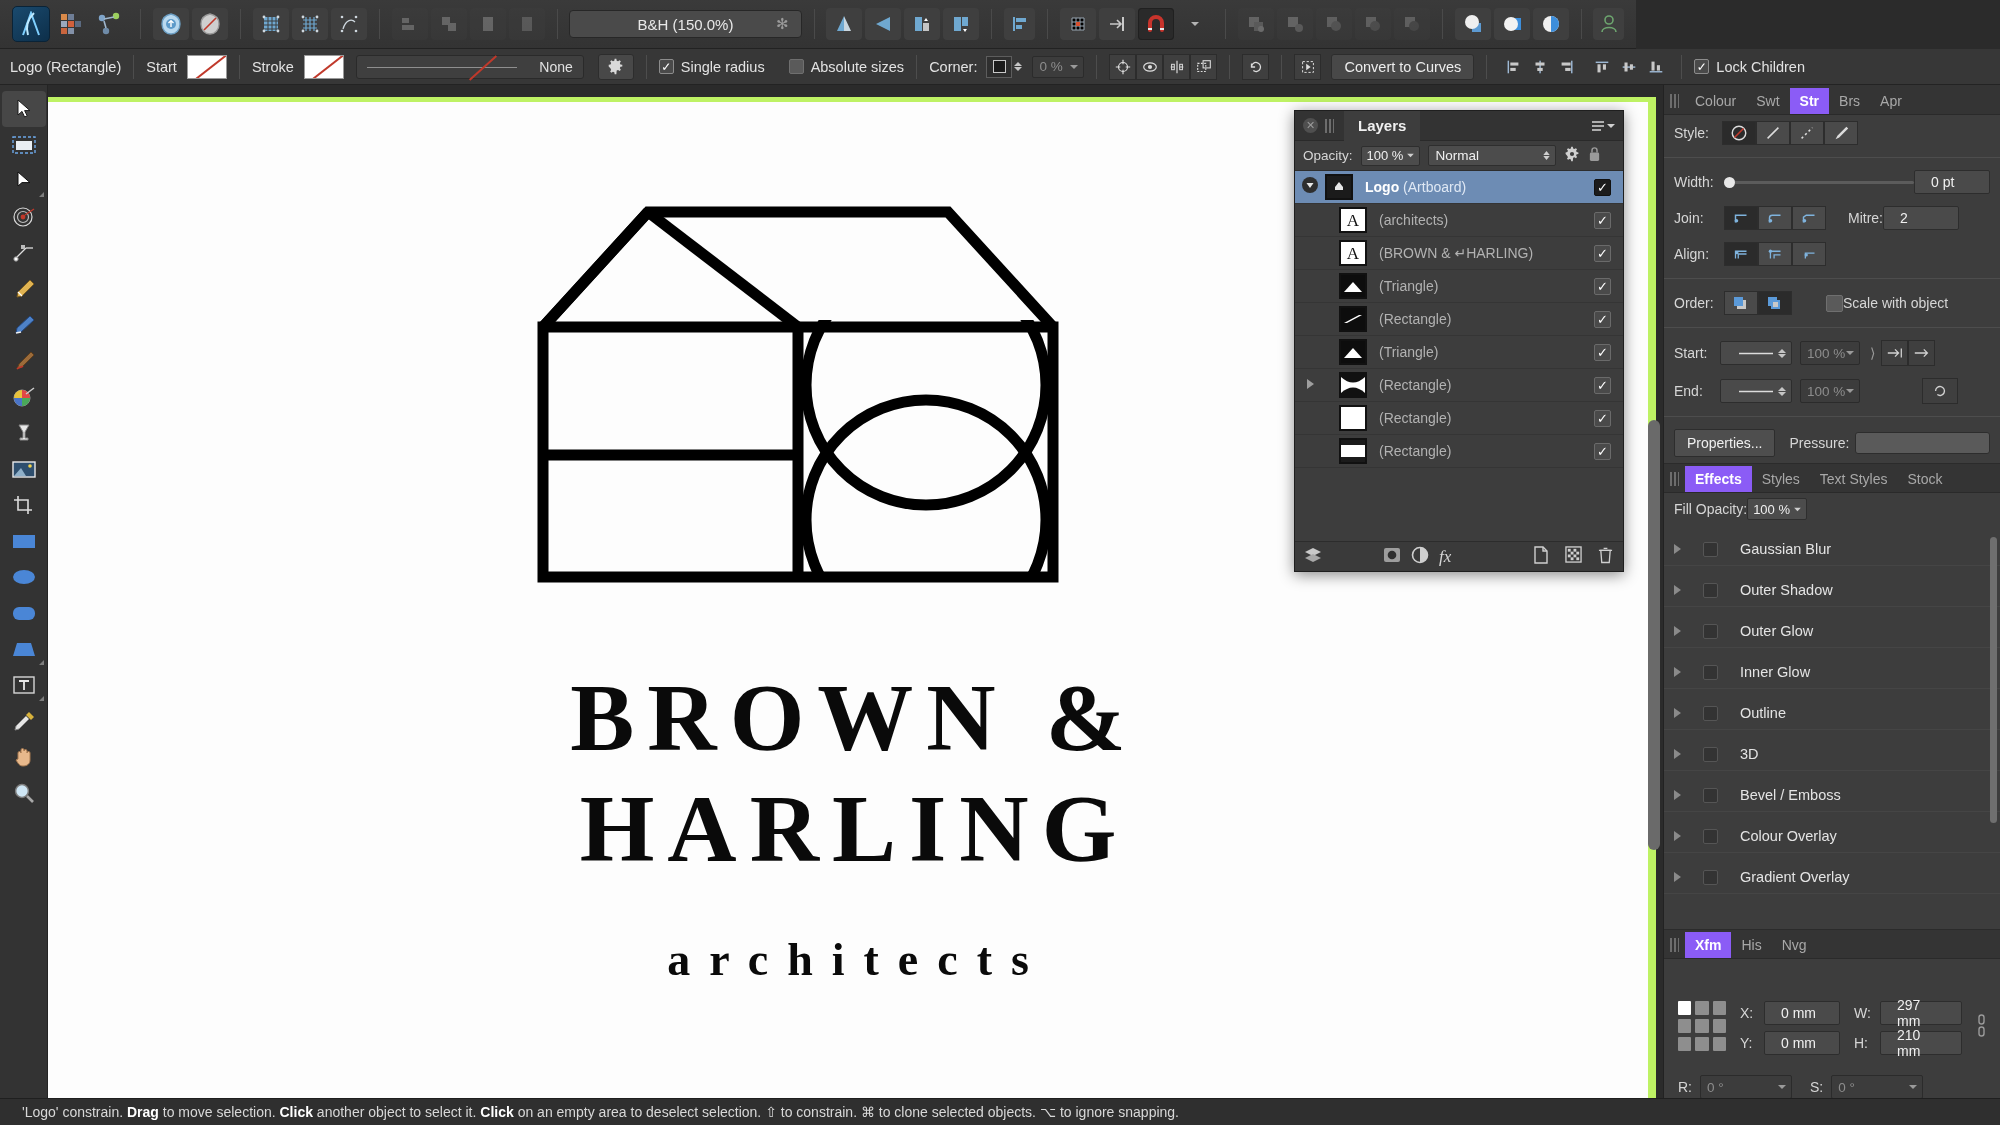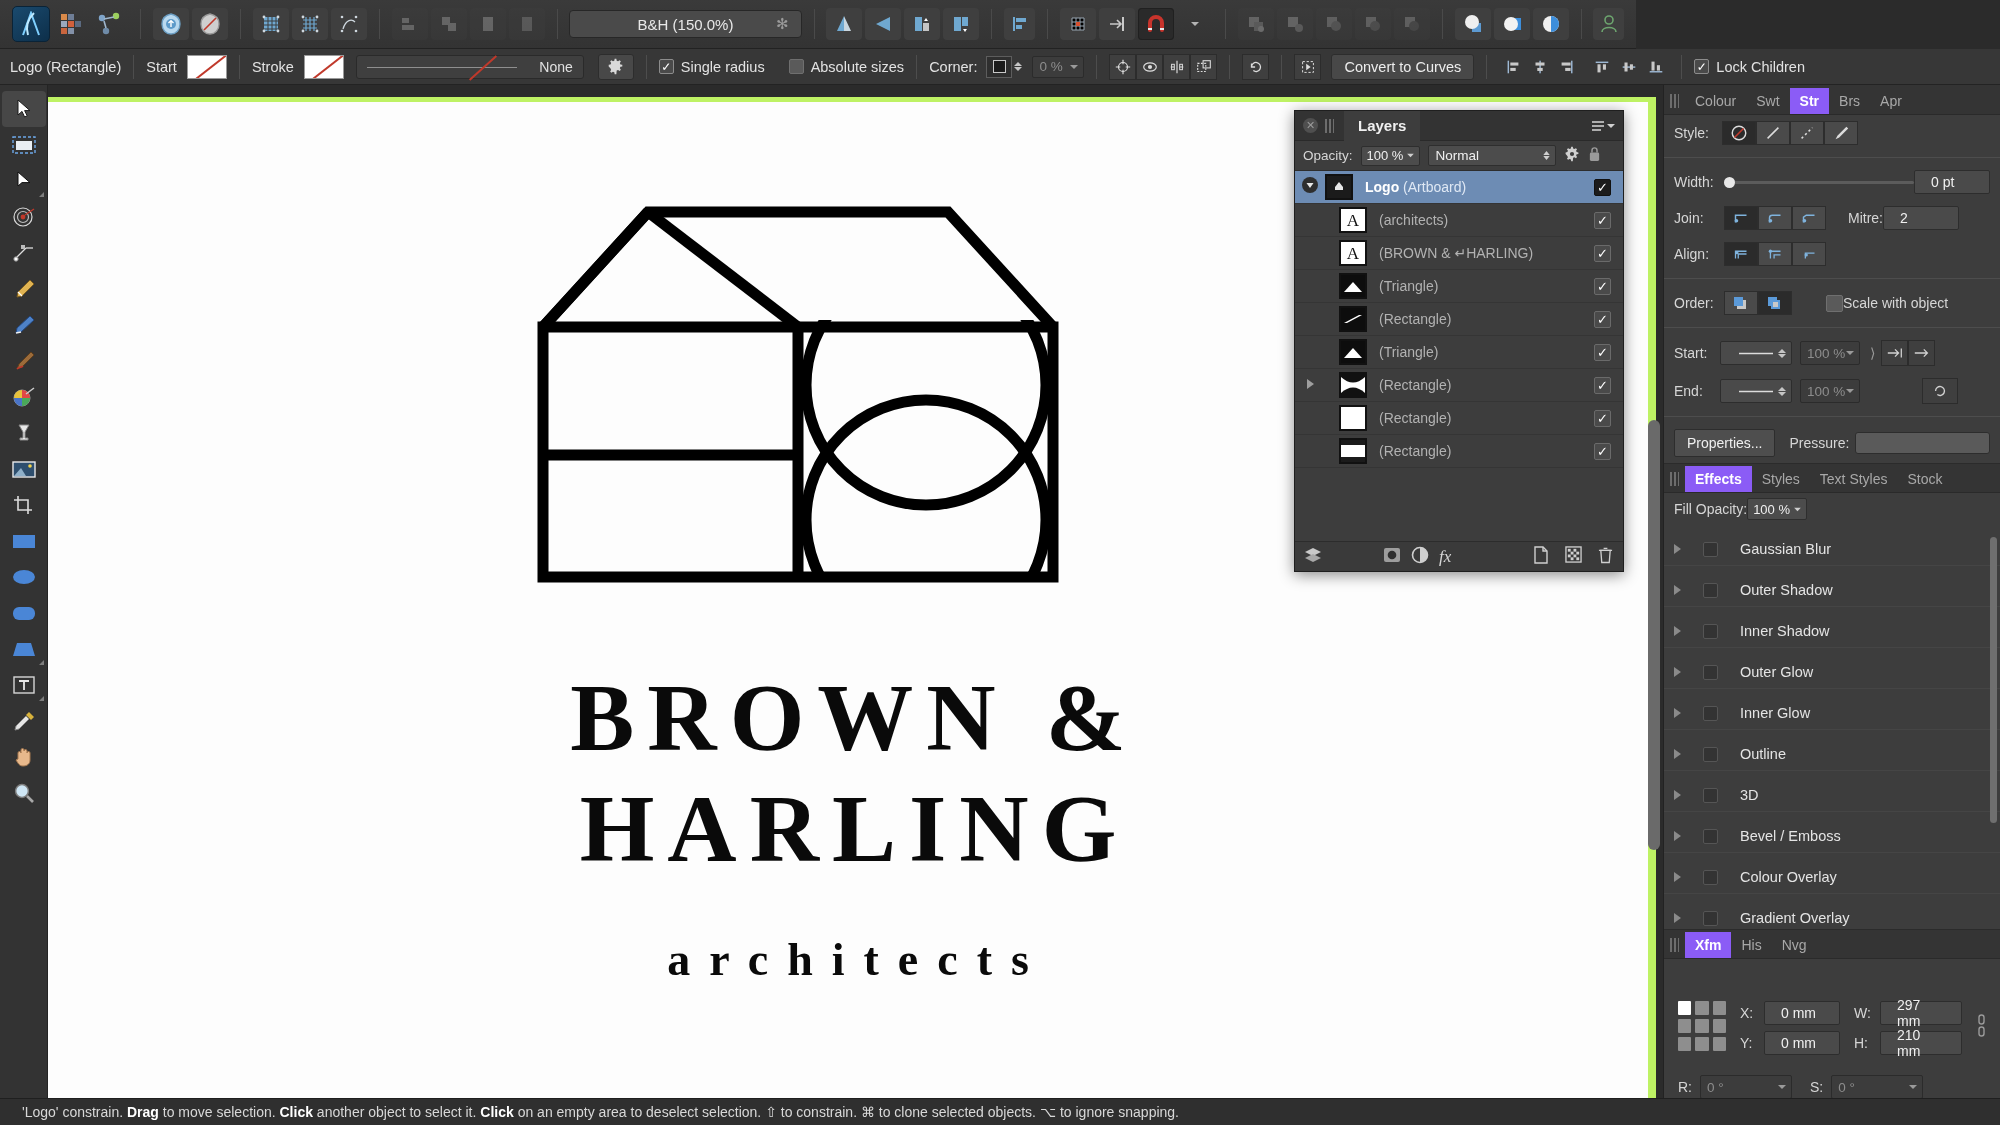--- a/index.html
+++ b/index.html
@@ -1104,25 +1104,20 @@
             <span>Gaussian Blur</span>
           </div>
           <div class="effrow">
             <span class="arr"></span>
             <span class="ebox"></span>
             <span>Outer Shadow</span>
           </div>
           <div class="effrow">
             <span class="arr"></span>
             <span class="ebox"></span>
-            <span>Inner Shadow</span>
-          </div>
-          <div class="effrow">
-            <span class="arr"></span>
-            <span class="ebox"></span>
             <span>Outer Glow</span>
           </div>
           <div class="effrow">
             <span class="arr"></span>
             <span class="ebox"></span>
             <span>Inner Glow</span>
           </div>
           <div class="effrow">
             <span class="arr"></span>
             <span class="ebox"></span>

